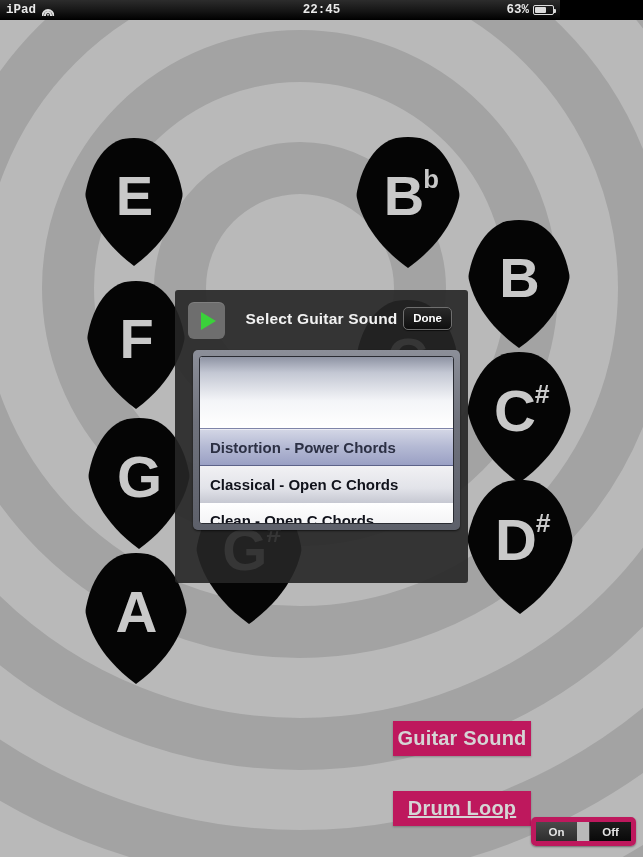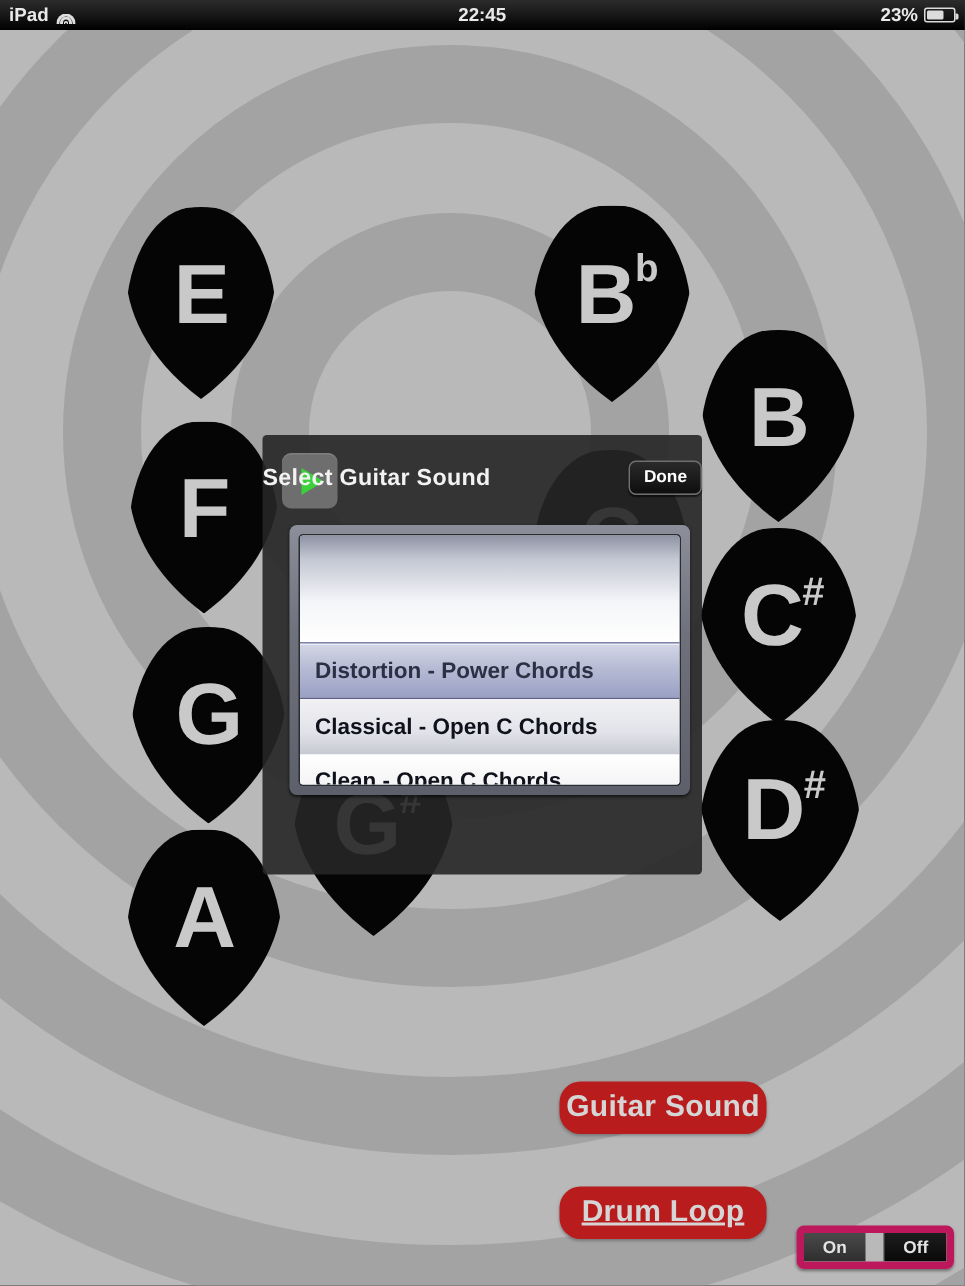--- a/index.html
+++ b/index.html
@@ -5,24 +5,24 @@
   * { margin:0; padding:0; box-sizing:border-box; }
   html, body {
     width:643px; height:857px;
     background:#000;
     font-family:"Liberation Sans", sans-serif;
     overflow:hidden;
   }
 
   
   #status-bar{
-    position:absolute; left:0; top:0; width:643px; height:20px;
+    position:absolute; left:0; top:0; width:560px; height:20px;
     background:linear-gradient(to bottom,#2c2c2c 0%,#151515 55%,#000 100%);
     color:#e9e9e9; font-size:12.5px; font-weight:bold;
-    display:flex; align-items:center;
+    display:flex; align-items:center;font-family:Liberation Mono, monospace;
   }
   #status-left{ position:absolute; left:6px; display:flex; align-items:center; gap:5px; }
   #status-center{ position:absolute; left:0; width:643px; text-align:center; }
   #status-right{ position:absolute; right:6px; display:flex; align-items:center; gap:4px; }
   .wifi{ display:inline-block; width:13px; height:11px; position:relative; }
   .wifi i{
     position:absolute; left:50%; bottom:0; transform:translateX(-50%);
     border:2px solid #e9e9e9; border-bottom:none;
     border-radius:50% 50% 0 0 / 100% 100% 0 0;
   }
@@ -75,26 +75,26 @@
     box-shadow:inset 0 1px 0 rgba(255,255,255,.12);
   }
   #play-icon{
     width:0; height:0;
     border-left:15px solid #3ad13a;
     border-top:9px solid transparent;
     border-bottom:9px solid transparent;
     margin-left:3px;
   }
   #modal-title{
-    position:absolute; left:0; top:12px; width:293px; 
+    position:absolute; left:0; top:12px; width:293px; text-align:center;
     color:#f2f2f2; font-size:15.5px; font-weight:bold;
     letter-spacing:.2px;
   }
   #done-button{
-    position:absolute; right:0; top:9px;
+    position:absolute; right:16px; top:9px;
     padding:4px 9px 5px;
     background:linear-gradient(to bottom,#2a2a2a,#0e0e0e);
     border:1px solid #6f6f6f; border-radius:5px;
     color:#fff; font-size:11.5px; font-weight:bold;
     box-shadow:0 1px 1px rgba(0,0,0,.6);
     margin-left:48px;
   }
 
   
   #picker{
@@ -130,25 +130,26 @@
   .row-norm{
     background:linear-gradient(to bottom,#ffffff 0%,#f4f4f6 55%,#dadce3 100%);
   }
   .row-last{
     background:linear-gradient(to bottom,#f1f1f4 0%,#e2e3e9 60%,#c6c8d2 100%);
   }
 
   
   .ctl-button{
     position:absolute;
-    background:#b91c1c; border-radius:14px;
+    background:#be185d; border-radius:0;
     color:#d5d5d5; font-size:20px; font-weight:bold;
     display:flex; align-items:center; justify-content:center;
     box-shadow:0 1px 2px rgba(0,0,0,.25);
     letter-spacing:.2px;
+    margin-left:20px;
   }
   #guitar-sound-button{ left:373px; top:701px; width:138px; height:35px; }
   #drum-loop-button{ left:373px; top:771px; width:138px; height:35px;text-decoration:underline; }
 
   #drum-toggle{
     position:absolute; left:531px; top:797px; width:105px; height:29px;
     border-radius:5px; overflow:hidden; display:flex;
     border:5px solid #be185d;
     box-shadow:0 1px 2px rgba(0,0,0,.4);
     gap:12px;
@@ -168,21 +169,21 @@
   <div id="status-left">
     <span>iPad</span>
     <span class="wifi">
         <i></i>
         <i></i>
         <i></i>
       </span>
   </div>
   <div id="status-center">22:45</div>
   <div id="status-right">
-    <span>23%</span>
+    <span>63%</span>
     <span class="batt">
         <i></i>
       </span>
   </div>
 </div>
 
 <div id="app">
 
   <svg id="rings" viewBox="0 0 643 837" preserveAspectRatio="none">
     <defs>

